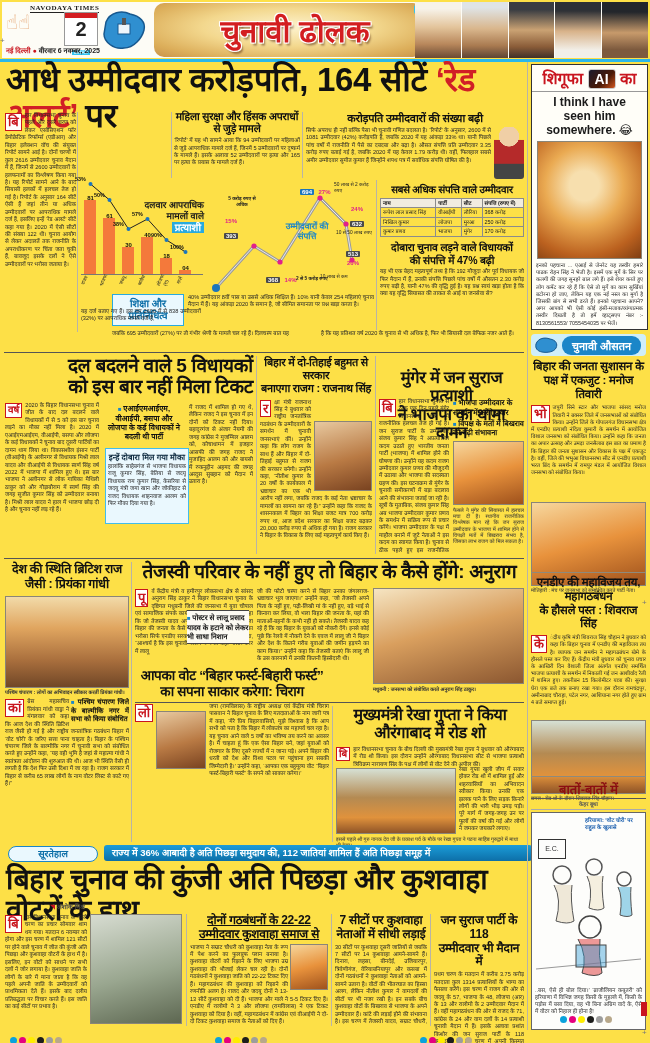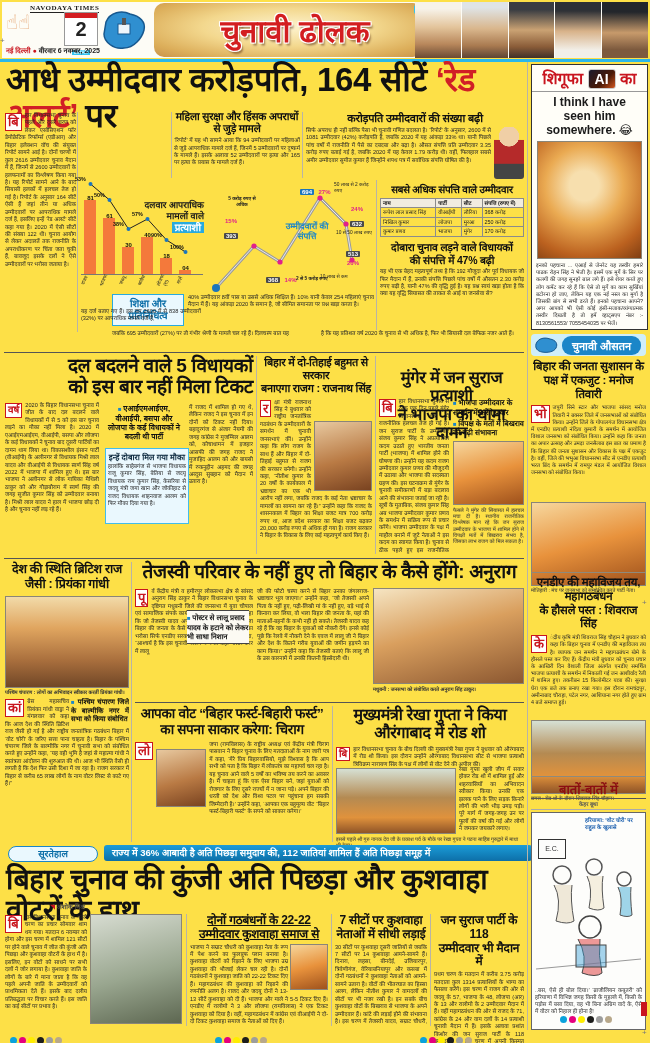--- a/index.html
+++ b/index.html
@@ -340,21 +340,21 @@
     <div class="abs blt" style="left:52px;top:48px;width:62px;font-size:7.2px;background:#fcfaf3;border-top:1px solid #444;border-bottom:1px solid #444;padding:2px 0;">
       <span>पोस्टर से लालू प्रसाद यादव के हटाने को लेकर भी साधा निशान</span>
     </div>
     <div class="abs bt" style="left:122px;top:26px;width:112px;height:110px;">जी की फोटो चस्पा करने से बिहार उनका जंगलराज-भ्रष्टाचार भूल जाएगा।” उन्होंने कहा, “जो तेजस्वी अपने पिता के नहीं हुए, पढ़ी-लिखी मां के नहीं हुए, बड़े भाई से किनारा कर लिया, वो भला बिहार की जनता के, यहां की माताओं-बहनों के कभी नहीं हो सकते। तेजस्वी यादव कह रहे हैं कि वह बिहार के युवाओं को नौकरी देंगे। इनसे कोई पूछे कि रेलवे में नौकरी देने के एवज में लालू जी ने बिहार और देश के कितने गरीब युवाओं की जमीन हड़पने का काम किया।” उन्होंने कहा कि तेजस्वी बताएं कि लालू जी के उस कारनामे में उनकी कितनी हिस्सेदारी थी।</div>
     <div class="ph g-stage" style="left:238px;top:26px;width:151px;height:96px;"></div>
     <div class="abs cap" style="left:238px;top:124px;width:151px;font-weight:bold;">मधुबनी : जनसभा को संबोधित करते अनुराग सिंह ठाकुर।</div>
   </div>
 
   <div class="hr" style="left:135px;top:702px;width:389px;background:#555;"></div>
 
-  <div class="abs" style="left:135px;top:706px;width:194px;height:136px;">
+  <div class="abs" style="left:135px;top:668px;width:194px;height:136px;">
     <h3 class="hl" style="margin:0;font-size:13.5px;line-height:1.15;text-align:center;">
       <span>आपका वोट “बिहार फर्स्ट-बिहारी फर्स्ट”</span><br>
       <span>का सपना साकार करेगा: चिराग</span>
     </h3>
     <div class="bt" style="margin-top:4px;height:100px;">
       <span class="dc">लो</span>
       <span class="ph g-warm" style="position:static;float:left;width:50px;height:58px;margin:8px 3px 2px 0;display:block;"></span>
       <span>जपा (रामविलास) के राष्ट्रीय अध्यक्ष एवं केंद्रीय मंत्री चिराग पासवान ने बिहार चुनाव के लिए मतदाताओं के नाम जारी पत्र में कहा, ‘मेरे प्रिय बिहारवासियो, मुझे विश्वास है कि आप सभी को पता है कि बिहार में लोकतंत्र का महापर्व चल रहा है। यह चुनाव आने वाले 5 वर्षों का भविष्य तय करने का अवसर है। मैं चाहता हूं कि एक ऐसा बिहार बने, जहां युवाओं को रोजगार के लिए दूसरे राज्यों में न जाना पड़े। अपने बिहार की धरती को देश और विश्व पटल पर पहुंचाना हम सबकी जिम्मेदारी है।’ उन्होंने कहा, ‘आपका एक बहुमूल्य वोट “बिहार फर्स्ट-बिहारी फर्स्ट” के सपने को साकार करेगा।’</span>
     </div>
   </div>

